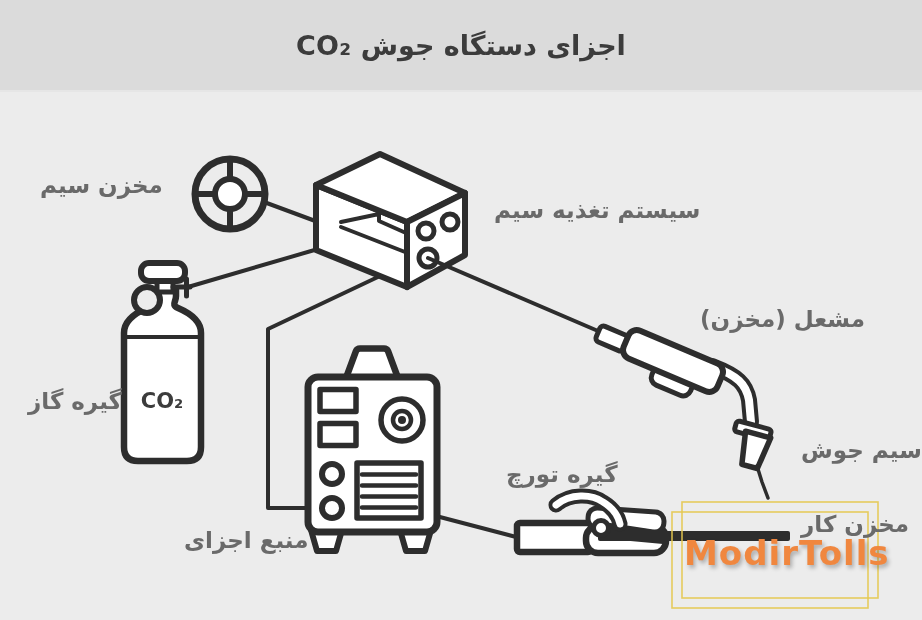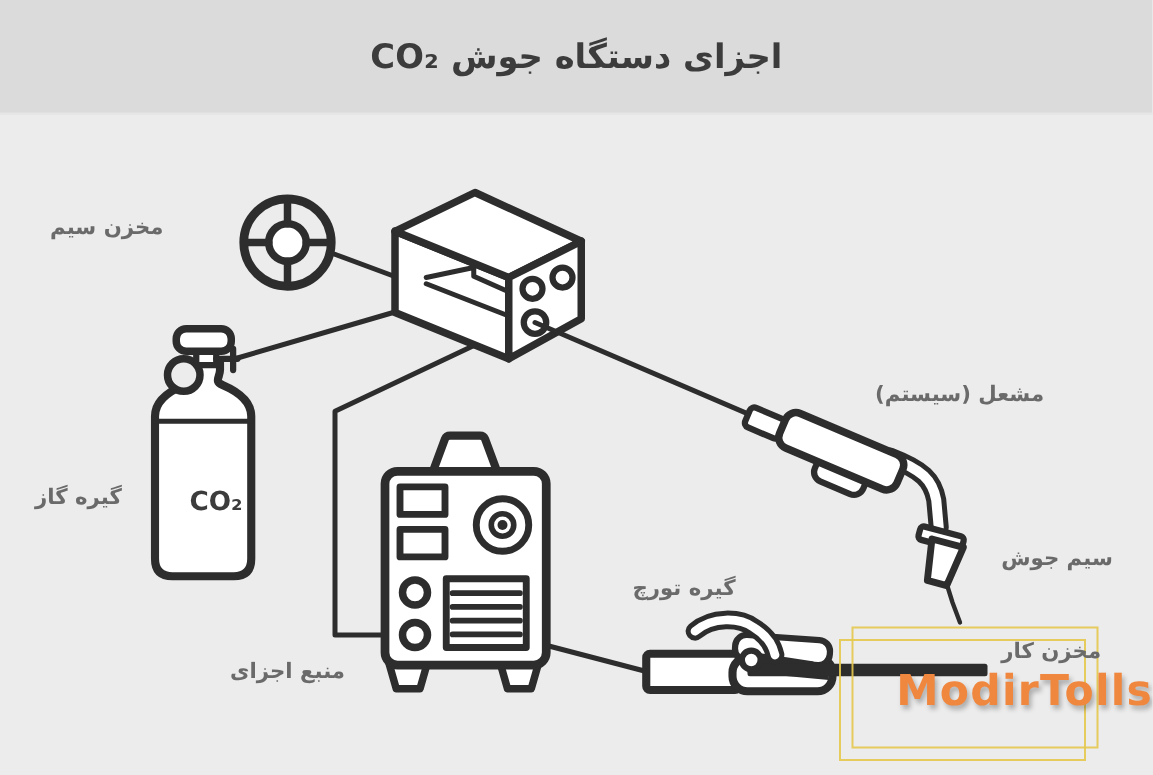--- a/index.html
+++ b/index.html
@@ -22,30 +22,30 @@
   }
   svg.diagram{position:absolute;top:0;left:0;}
   .ln{stroke:var(--outline,#2d2d2d);fill:none;stroke-linecap:round;stroke-linejoin:round;}
   .shape{stroke:var(--outline,#2d2d2d);fill:var(--fill,#ffffff);stroke-linejoin:round;stroke-linecap:round;}
   .bgfill{stroke:var(--outline,#2d2d2d);fill:var(--background,#ececec);}
   .dark{fill:var(--outline,#2d2d2d);stroke:none;}
   .whiteln{stroke:var(--fill,#ffffff);fill:none;stroke-linecap:round;}
   .wframe{stroke:var(--watermark_frame,#e6c84e);fill:none;stroke-width:1.6;opacity:.9;}
   .lbl{
     position:absolute;direction:rtl;white-space:nowrap;
-    font-weight:bold;font-size:17px;color:var(--label,#6a6a6a);
+    font-weight:bold;font-size:23px;color:var(--label,#6a6a6a);
   }
   .co2{
-    position:absolute;left:130px;top:389px;width:64px;text-align:right;
+    position:absolute;left:130px;top:389px;width:64px;text-align:center;
     font-weight:bold;font-size:21px;color:var(--title,#3c3c3c);direction:ltr;
   }
   .wm-text{
     position:absolute;left:684px;top:533px;width:190px;text-align:center;
     font-size:34px;font-weight:bold;color:var(--watermark_text,#f0873f);
-    letter-spacing:1px;text-shadow:2px 3px 4px rgba(0,0,0,.28);direction:ltr;margin-left:33px;
+    letter-spacing:1px;text-shadow:2px 3px 4px rgba(0,0,0,.28);direction:ltr;
   }
 </style>
 </head>
 <body>
 
 <div class="stage">
 
   <svg class="diagram" width="922" height="620" viewBox="0 0 922 620">
 
     <g>
@@ -125,22 +125,23 @@
       <rect class="wframe" x="682" y="502" width="196" height="96"></rect>
       <rect class="wframe" x="672" y="512" width="196" height="96"></rect>
     </g>
   </svg>
 
   <div class="header">
     <div class="title">اجزای دستگاه جوش CO₂</div>
   </div>
 
   <div class="lbl" style="left:40px;top:172px">مخزن سیم</div>
+  <div class="lbl" style="left:494px;top:197px">سیستم تغذیه سیم</div>
   <div class="lbl" style="left:28px;top:388px">گیره گاز</div>
-  <div class="lbl" style="left:700px;top:306px">مشعل (سیستم)</div>
+  <div class="lbl" style="left:700px;top:306px">مشعل (مخزن)</div>
   <div class="lbl" style="left:801px;top:437px">سیم جوش</div>
   <div class="lbl" style="left:506px;top:461px">گیره تورچ</div>
   <div class="lbl" style="left:801px;top:511px">مخزن کار</div>
   <div class="lbl" style="left:184px;top:527px">منبع اجزای</div>
 
   <div class="co2">CO₂</div>
 
   <div class="wm-text">ModirTolls</div>
 
 </div>

